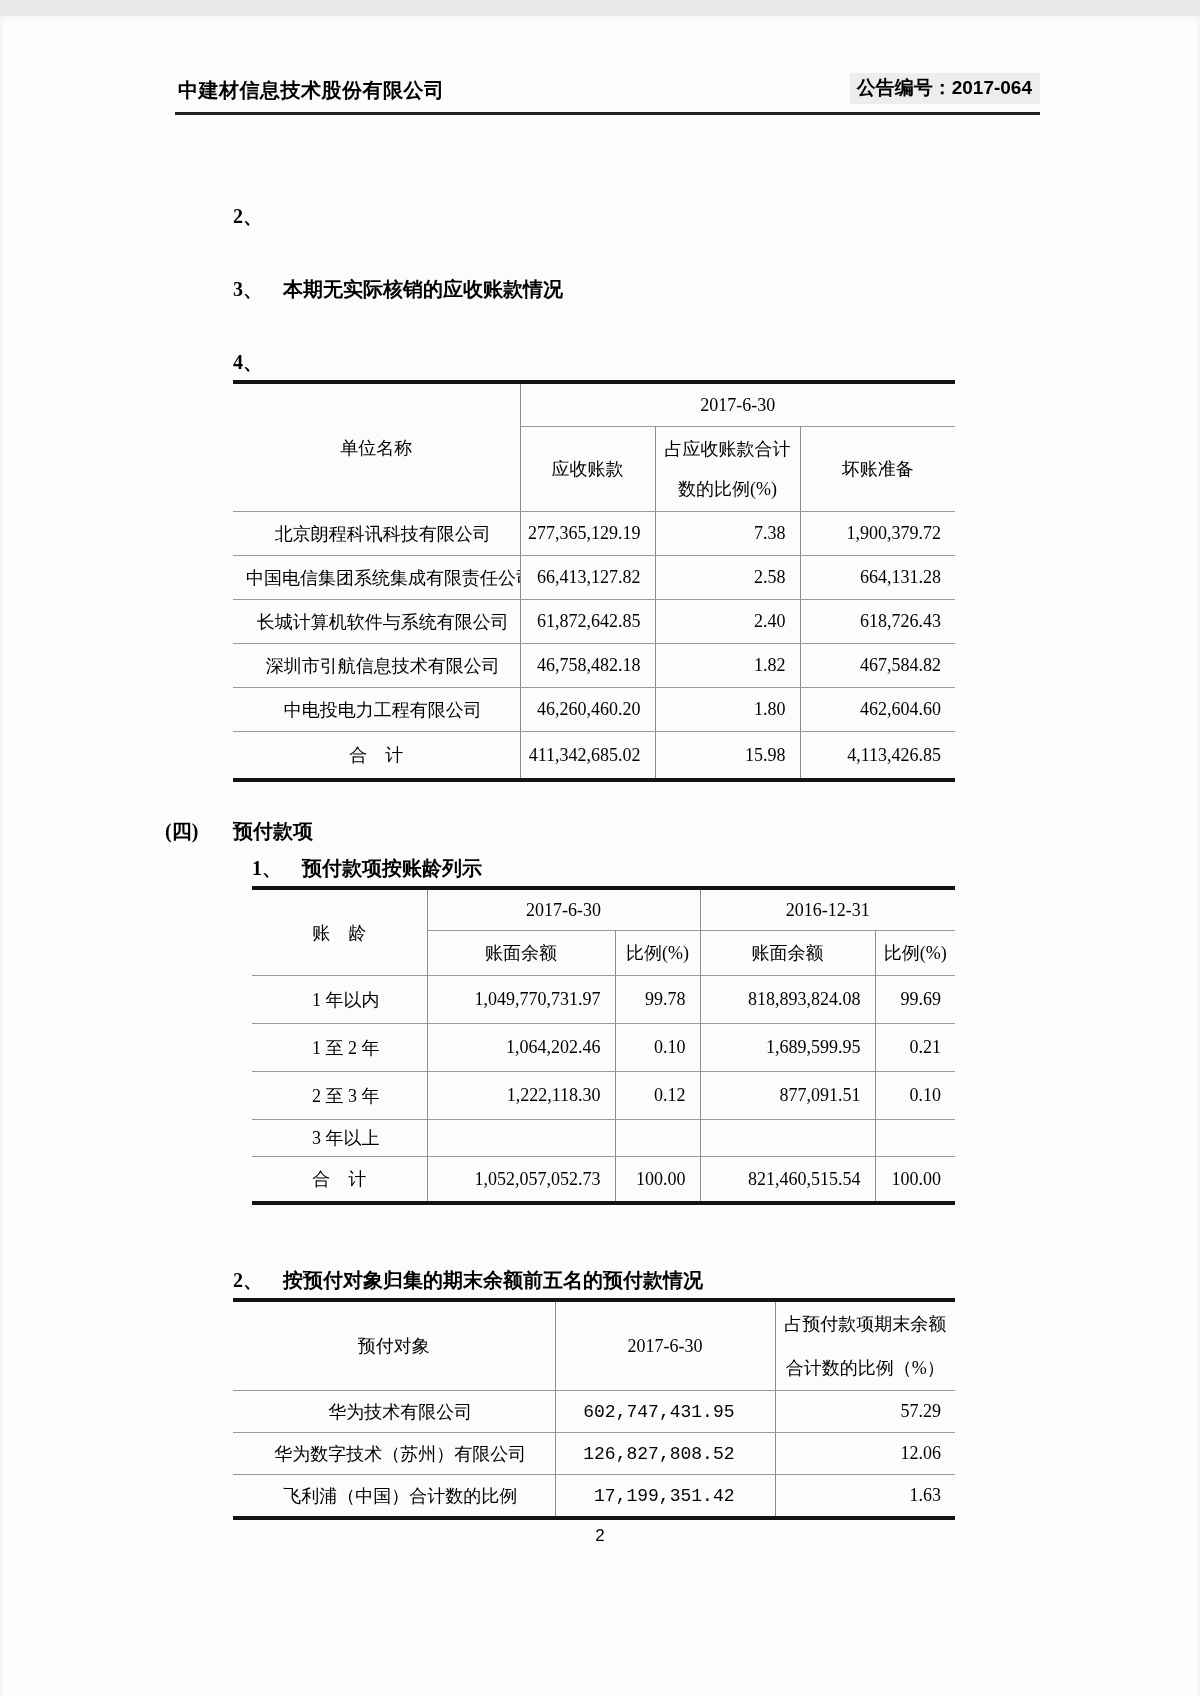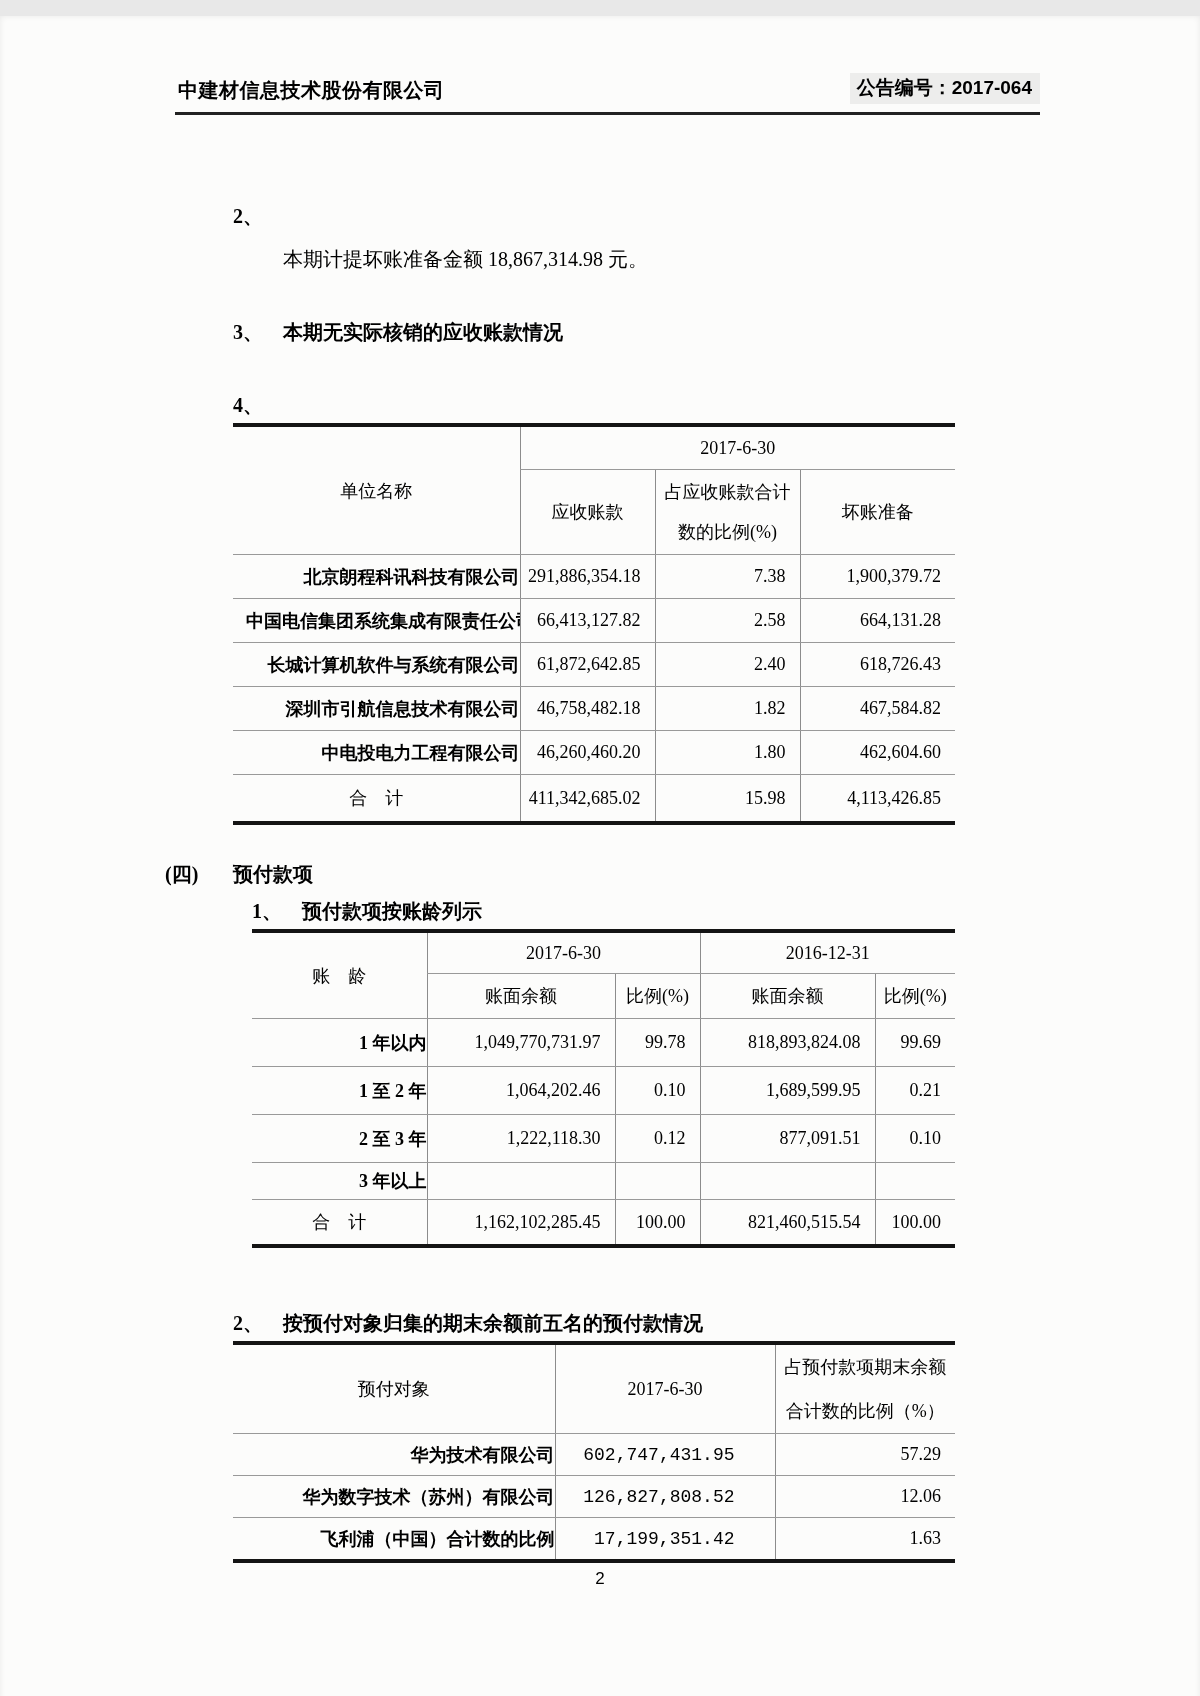--- a/index.html
+++ b/index.html
@@ -60,21 +60,21 @@
   .t th,.t td{
     font-weight:400;
     border-left:1px solid #8c8c8c;
     border-bottom:1px solid #999;
     vertical-align:middle;
     padding:0;
     overflow:hidden;white-space:nowrap;
   }
   .t .c1{border-left:none;}
   .t th{text-align:center;}
-  .t .name{text-align:right;padding-left:13px;font-weight:bold;}
+  .t .name{text-align:center;padding-left:13px;}
   .t .numcell{text-align:right;padding-right:14px;}
   .t .ctr{text-align:center;}
   .two-line span{display:block;line-height:40px;}
   .t3 .two-line span{line-height:44px;}
   
   .t1{width:722px;}
   .t1 .hrow1 th{height:42px;}
   .t1 .hrow2 th{height:84px;}
   .t1 tbody td{height:43px;}
   .t1 tr.total td{height:46px;}
@@ -104,21 +104,20 @@
 
   <header class="doc-header">
     <span class="company">中建材信息技术股份有限公司</span>
     <span class="notice">公告编号：2017-064</span>
   </header>
   <div class="header-rule"></div>
 
   <div class="sec ml-content mt-s2">
     <span class="num">2、</span>
   </div>
-  <p class="para">本期计提坏账准备金额 18,867,314.98 元。</p>
 
   <div class="sec ml-content mt-s3">
     <span class="num">3、</span>
     <span class="ttl">本期无实际核销的应收账款情况</span>
   </div>
 
   <div class="sec ml-content mt-s4">
     <span class="num">4、</span>
   </div>
 
@@ -139,21 +138,21 @@
         <th class="two-line">
           <span>占应收账款合计</span>
           <span>数的比例(%)</span>
         </th>
         <th>坏账准备</th>
       </tr>
     </thead>
     <tbody>
       <tr>
         <td class="c1 name">北京朗程科讯科技有限公司</td>
-        <td class="numcell">291,886,354.18</td>
+        <td class="numcell">277,365,129.19</td>
         <td class="numcell">7.38</td>
         <td class="numcell">1,900,379.72</td>
       </tr>
       <tr>
         <td class="c1 name">中国电信集团系统集成有限责任公司</td>
         <td class="numcell">66,413,127.82</td>
         <td class="numcell">2.58</td>
         <td class="numcell">664,131.28</td>
       </tr>
       <tr>
@@ -238,21 +237,21 @@
       </tr>
       <tr class="empty">
         <td class="c1 name">3 年以上</td>
         <td class="numcell"></td>
         <td class="numcell"></td>
         <td class="numcell"></td>
         <td class="numcell"></td>
       </tr>
       <tr class="total">
         <td class="c1 ctr">合　计</td>
-        <td class="numcell">1,162,102,285.45</td>
+        <td class="numcell">1,052,057,052.73</td>
         <td class="numcell">100.00</td>
         <td class="numcell">821,460,515.54</td>
         <td class="numcell">100.00</td>
       </tr>
     </tbody>
   </table>
 
   <div class="sec ml-content mt-sub2">
     <span class="num">2、</span>
     <span class="ttl">按预付对象归集的期末余额前五名的预付款情况</span>

